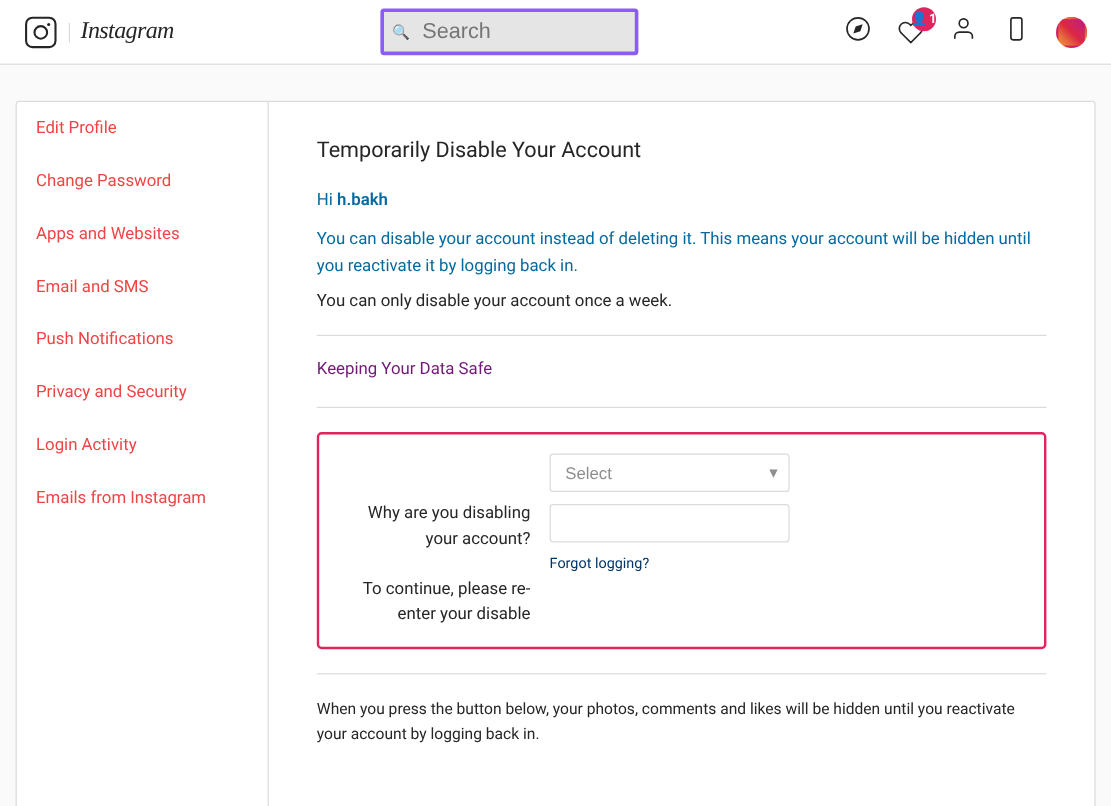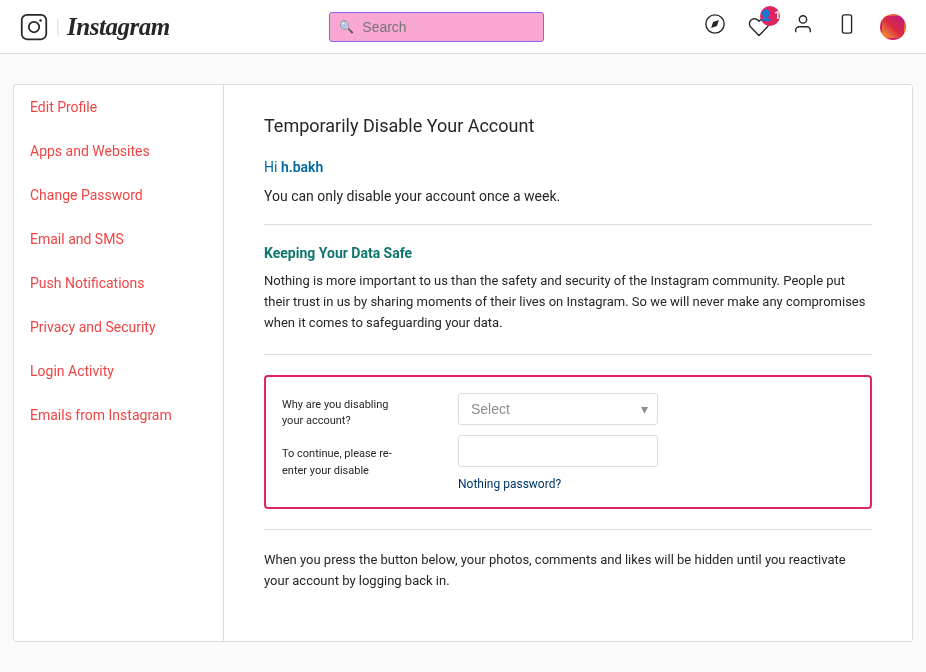--- a/index.html
+++ b/index.html
@@ -34,38 +34,38 @@
     .header-logo-icon {
       width: 28px;
       height: 28px;
     }
     .header-logo-divider {
       color: #dbdbdb;
       font-size: 18px;
       font-weight: 300;
     }
     .header-logo-text {
-      font-size: 25px;
+      font-size: 20px;
       font-style: italic;
-      font-weight: 700;
+      font-weight: 400;
       letter-spacing: -0.5px;
     }
     .header-search {
       flex: 1;
       max-width: 215px;
       margin: 0 40px;
       position: relative;
     }
     .header-search input {
       width: 100%;
-      background: #f9a8d4;
-      border: 1px solid #8b5cf6;
+      background: #e5e5e5;
+      border: 3px solid #8b5cf6;
       border-radius: 3px;
       padding: 6px 12px 6px 32px;
-      font-size: 14px;
+      font-size: 18px;
       color: #262626;
       outline: none;
     }
     .header-search-icon {
       position: absolute;
       left: 10px;
       top: 50%;
       transform: translateY(-50%);
       color: #8e8e8e;
       font-size: 12px;
@@ -139,48 +139,50 @@
       color: #262626;
       font-size: 14px;
       margin-bottom: 20px;
     }
     .divider {
       border: none;
       border-top: 1px solid #dbdbdb;
       margin: 20px 0;
     }
     .section-title {
-      font-weight: 700;
-      font-size: 14px;
-      margin-bottom: 10px;
-      color: #0f766e;
+      font-weight: 400;
+      font-size: 14px;
+      margin-bottom: 23px;
+      color: #701a75;
     }
     .section-text {
       font-size: 13px;
       color: #262626;
       line-height: 1.6;
     }
 
     
     .disable-form {
       border: 2px solid #e0245e;
       border-radius: 4px;
       padding: 16px;
       display: flex;
       align-items: flex-start;
       gap: 16px;
       margin: 20px 0;
     }
     .disable-form-label {
-      font-size: 11px;
+      font-size: 14px;
       font-weight: 400;
       color: #262626;
+      text-align: right;
       min-width: 160px;
       line-height: 1.5;
       padding-top: 4px;
+      margin-top: 36px;
     }
     .disable-form-inputs {
       display: flex;
       flex-direction: column;
       gap: 10px;
       justify-content: center;
     }
     .reason-select {
       width: 200px;
       padding: 7px 12px;
@@ -310,24 +312,24 @@
   </nav>
 </header>
 
 <div class="main-container">
 
   <aside class="sidebar">
     <div class="sidebar-item">
       <span>Edit Profile</span>
     </div>
     <div class="sidebar-item">
+      <span>Change Password</span>
+    </div>
+    <div class="sidebar-item">
       <span>Apps and Websites</span>
-    </div>
-    <div class="sidebar-item">
-      <span>Change Password</span>
     </div>
     <div class="sidebar-item">
       <span>Email and SMS</span>
     </div>
     <div class="sidebar-item">
       <span>Push Notifications</span>
     </div>
     <div class="sidebar-item">
       <span>Privacy and Security</span>
     </div>
@@ -339,45 +341,45 @@
     </div>
   </aside>
 
   <main class="content">
     <h1 class="page-title">Temporarily Disable Your Account</h1>
 
     <p class="intro-text">
       <span>Hi </span><span class="username-bold">h.bakh</span>
     </p>
 
+    <p class="intro-text">You can disable your account instead of deleting it. This means your account will be hidden until you reactivate it by logging back in.</p>
     <p class="intro-text-small">You can only disable your account once a week.</p>
 
     <hr class="divider">
 
     <p class="section-title">Keeping Your Data Safe</p>
-    <p class="section-text">Nothing is more important to us than the safety and security of the Instagram community. People put their trust in us by sharing moments of their lives on Instagram. So we will never make any compromises when it comes to safeguarding your data.</p>
 
     <hr class="divider">
 
     <div class="disable-form">
       <div class="disable-form-label">
         <div>Why are you disabling</div>
         <div>your account?</div>
         <br>
         <div>To continue, please re-</div>
         <div>enter your disable</div>
       </div>
       <div class="disable-form-inputs">
         <div class="select-wrapper">
           <select class="reason-select">
             <option value="">Select</option>
           </select>
         </div>
         <input type="password" class="password-input" placeholder="" style="">
-        <a href="#" class="forgot-link">Nothing password?</a>
+        <a href="#" class="forgot-link">Forgot logging?</a>
       </div>
     </div>
 
     <hr class="divider">
 
     <p class="bottom-text">When you press the button below, your photos, comments and likes will be hidden until you reactivate your account by logging back in.</p>
 
   </main>
 </div>
 

